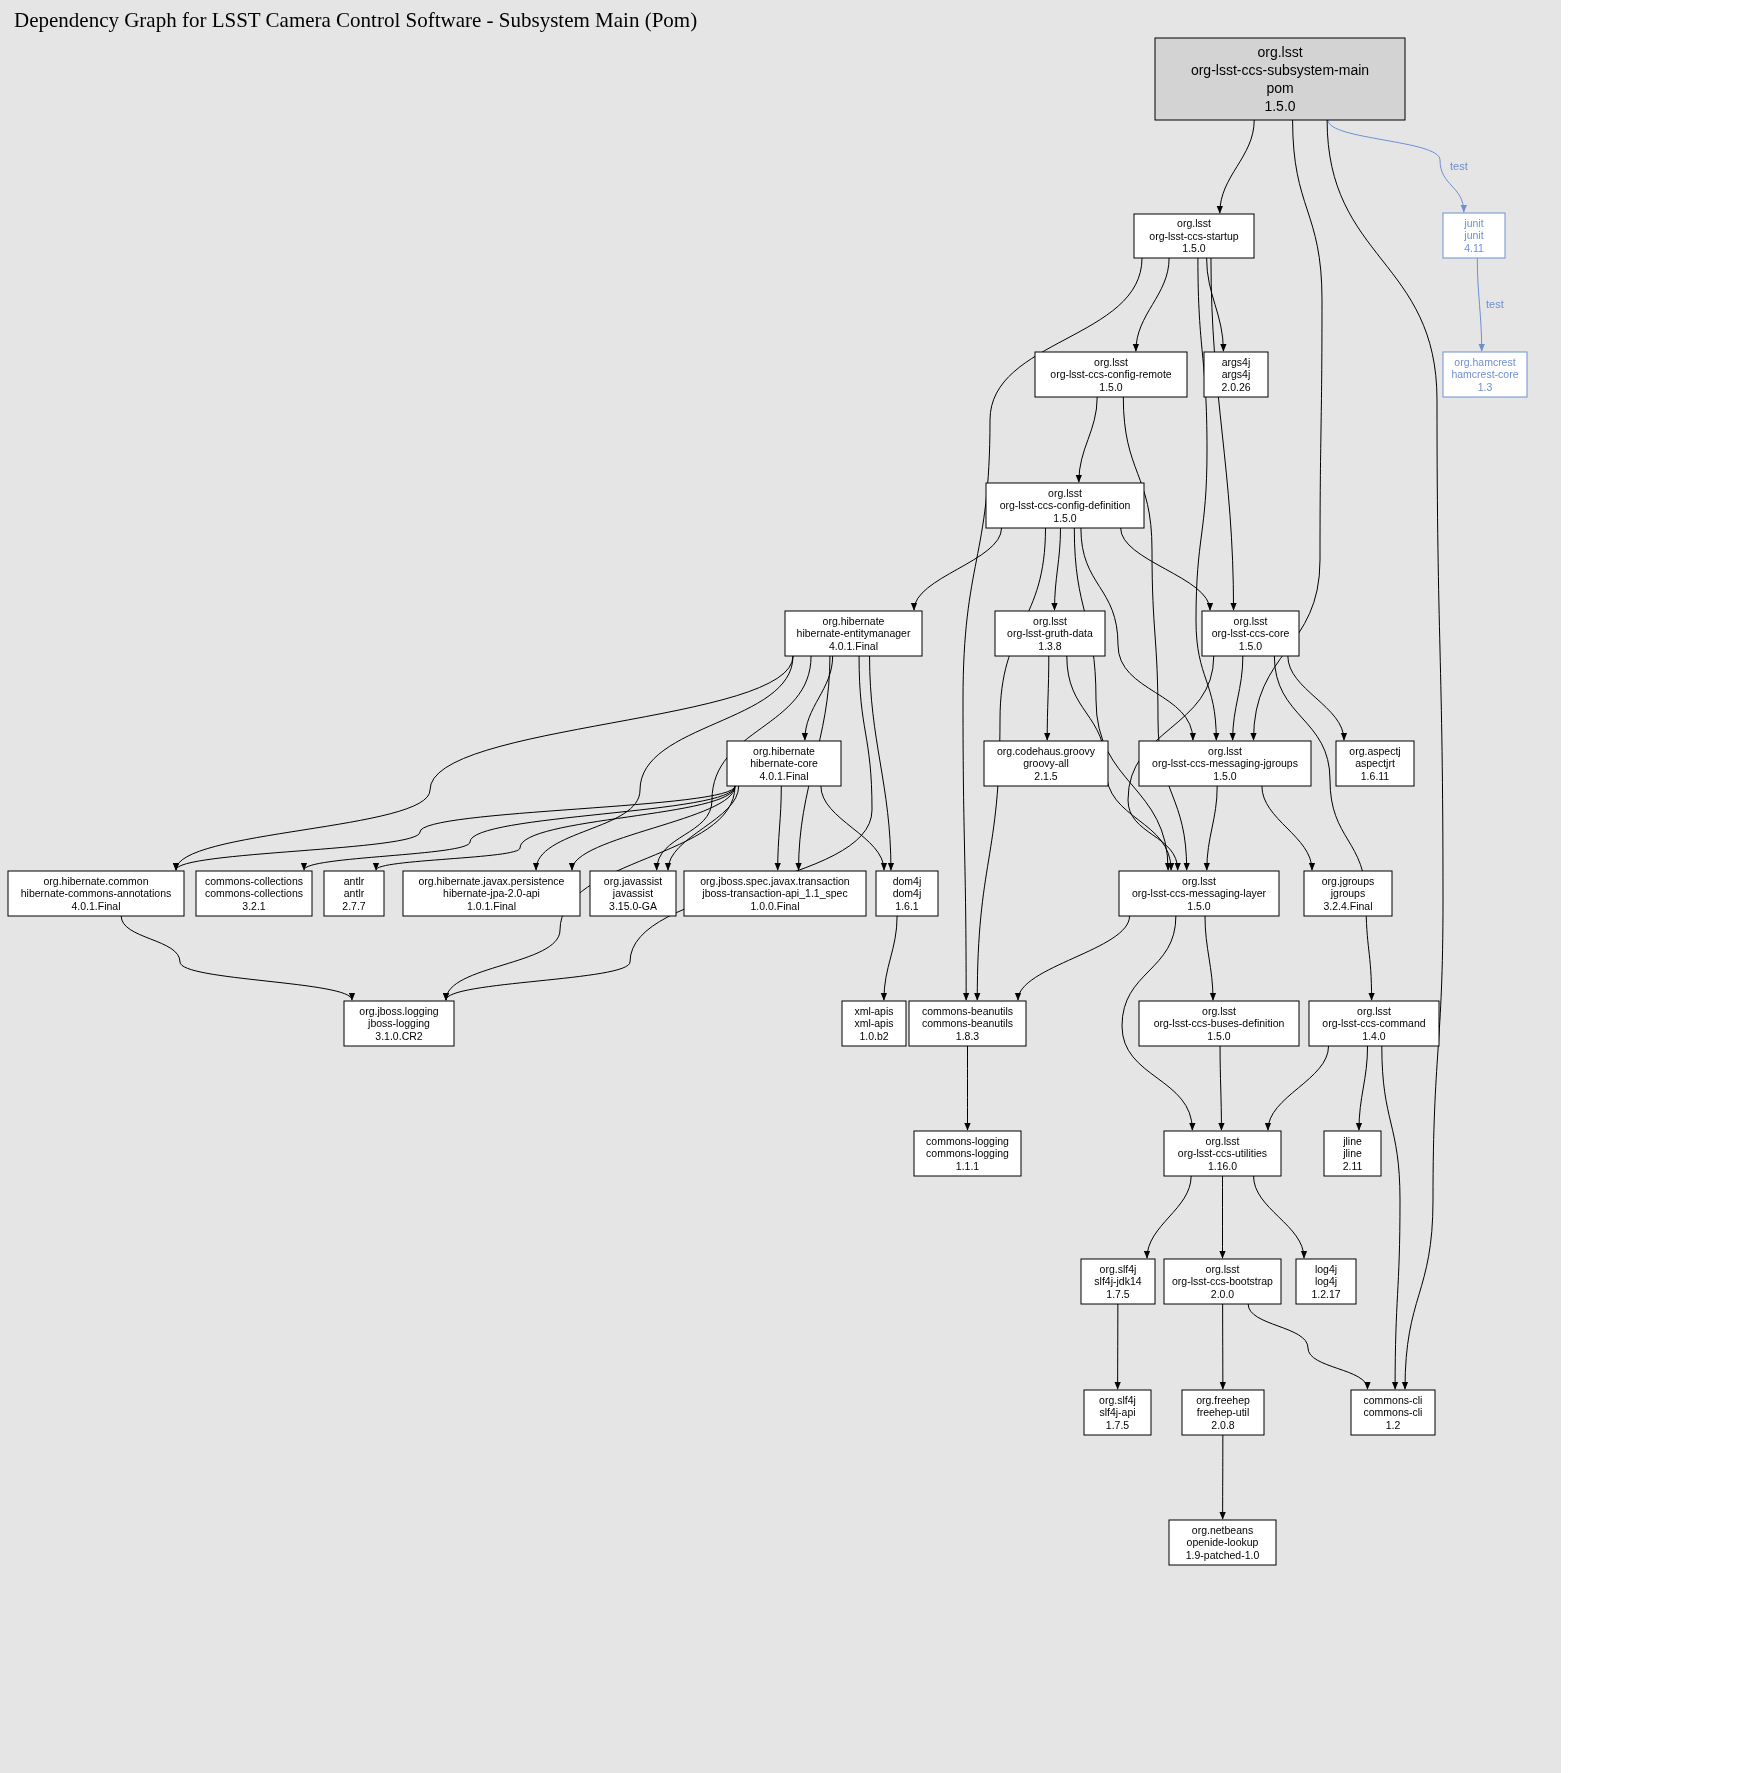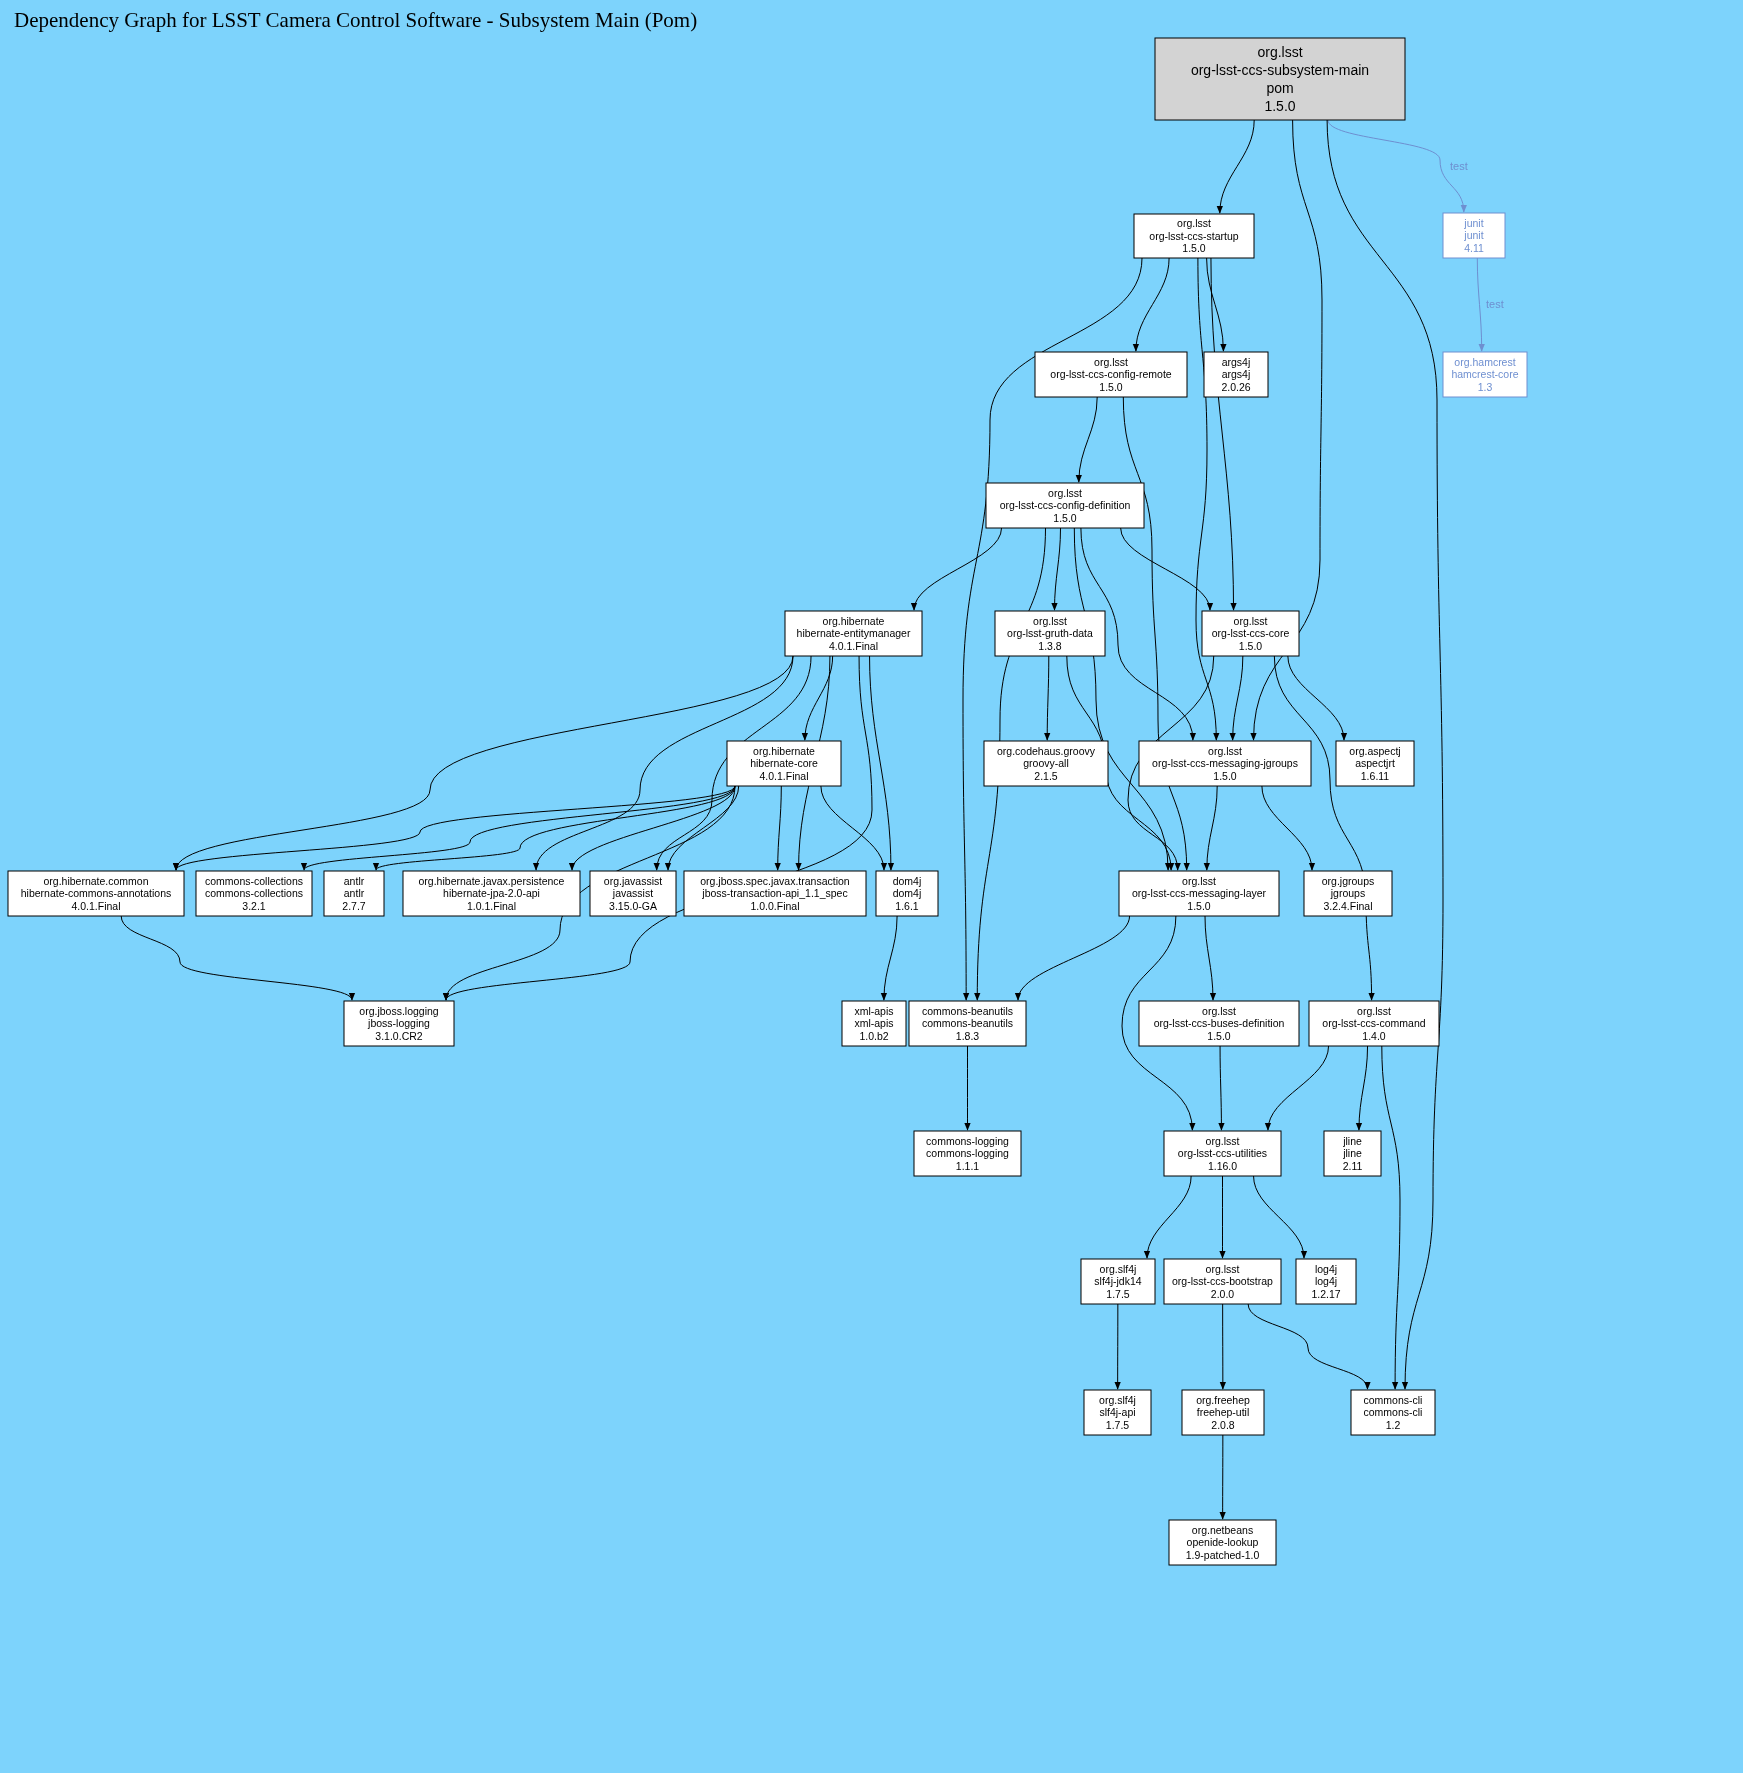--- a/index.html
+++ b/index.html
@@ -1,20 +1,20 @@
 <!DOCTYPE html>
 <html><head>
 <meta charset="utf-8">
 <style>
   html, body { margin: 0; padding: 0; background: #ffffff; }
   .canvas {
     position: relative;
-    width: 1743px;
+    width: 1561px;
     height: 1773px;
-    background: #7dd3fc;
+    background: #e5e5e5;
     overflow: hidden;
   }
   .graph-title {
     position: absolute;
     top: 8px;
     left: 14px;
     font-family: "Liberation Serif", serif;
     font-size: 21px;
     color: #000000;
     white-space: nowrap;

